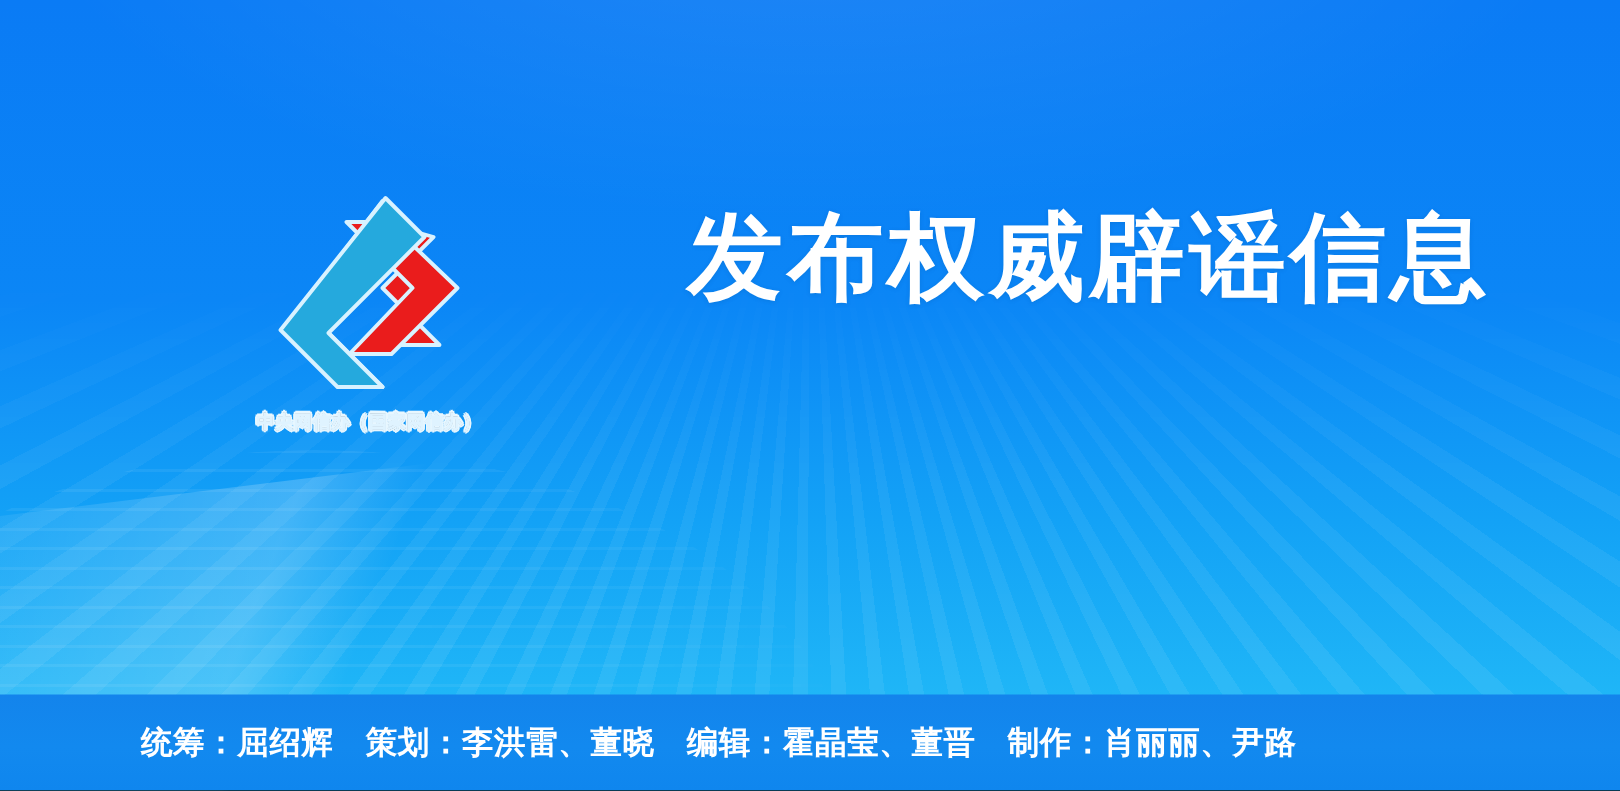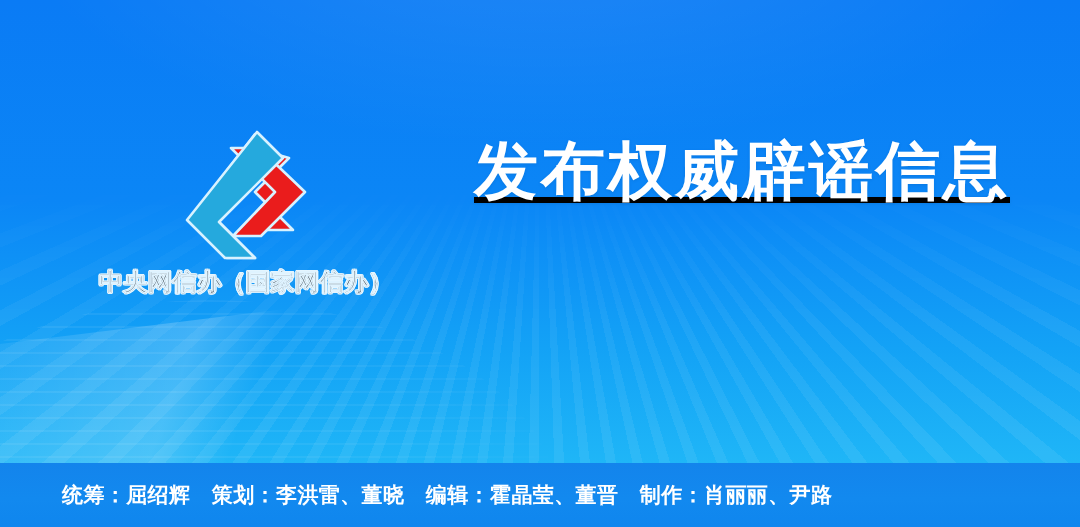--- a/index.html
+++ b/index.html
@@ -71,40 +71,39 @@
   #logo-mark {
     display: block;
     margin: 0 auto;
     width: 150px;
     height: 135px;
   }
   .logo-caption {
     margin: 0;
     font-family: "Liberation Sans", "DejaVu Sans", sans-serif;
     font-weight: bold;
-    font-size: 24px;
+    font-size: 12px;
     line-height: 23px;
     letter-spacing: 0.5px;
     color: #111418;
     -webkit-text-stroke: 0.6px #dff3ff;
     text-shadow:
        1.4px 0 0 #e8f7ff, -1.4px 0 0 #e8f7ff,
        0 1.4px 0 #e8f7ff, 0 -1.4px 0 #e8f7ff,
        1px 1px 0 #e8f7ff, -1px -1px 0 #e8f7ff,
        1px -1px 0 #e8f7ff, -1px 1px 0 #e8f7ff;
     white-space: nowrap;
   }
   #caption-line-1 { margin-top: 7px; }
 
   
   #headline {
     position: absolute;
-    left: 474px;
+    left: 458px;
     top: 136px;
-    text-decoration: underline;
   }
   .headline-line {
     margin: 0;
     font-family: "Liberation Serif", "DejaVu Serif", serif;
     font-weight: bold;
     font-size: 64px;
     line-height: 71px;
     letter-spacing: 3px;
     color: #ffffff;
     white-space: nowrap;
@@ -116,21 +115,21 @@
     position: absolute;
     left: 0;
     bottom: 0;
     width: 1080px;
     height: 64px;
     background: linear-gradient(to bottom, #1384ec 0%, #1289ef 55%, #0f86ee 100%);
     display: flex;
     align-items: center;
   }
   #credits-text {
-    margin: 0 0 0 62px;
+    margin: 0 0 0 94px;
     font-family: "Liberation Sans", "DejaVu Sans", sans-serif;
     font-weight: bold;
     font-size: 21px;
     letter-spacing: 0.4px;
     color: #ffffff;
     white-space: nowrap;
   }
 </style>
 </head>
 <body>

